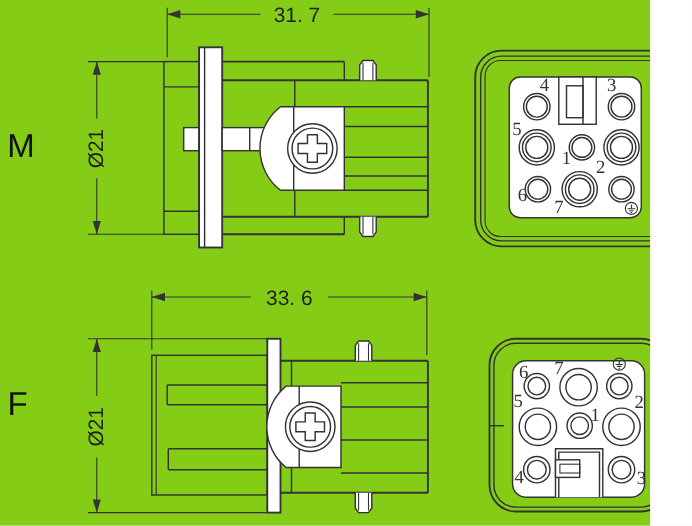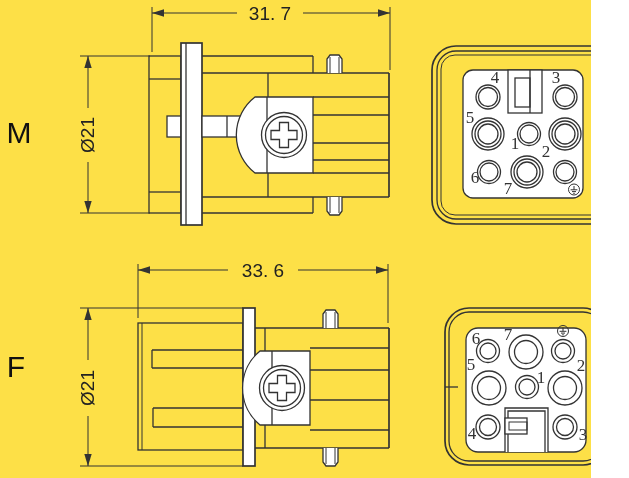--- a/index.html
+++ b/index.html
@@ -1,16 +1,16 @@
 <!DOCTYPE html>
 <html><head>
 <meta charset="utf-8">
 <style>
   html,body{margin:0;padding:0;background:#fff;}
-  .sheet{position:relative;width:591px;height:478px;background:#fde047;overflow:hidden;
+  .sheet{position:relative;width:591px;height:478px;background:#84cc16;overflow:hidden;
          font-family:"Liberation Sans",sans-serif;}
   svg{display:block;}
   .ln{stroke:#333;stroke-width:1.3;fill:none;}
   .ln-thick{stroke:#333;stroke-width:1.7;fill:none;}
   .ln-thin{stroke:#333;stroke-width:1;fill:none;}
   .wfill{fill:#fff;stroke:#333;stroke-width:1.3;}
   .wfill-thick{fill:#fff;stroke:#333;stroke-width:1.7;}
   .arrow{fill:#333;stroke:none;}
   .dimtext{font-family:"Liberation Sans",sans-serif;font-size:19px;fill:#222;}
   .biglabel{font-family:"Liberation Sans",sans-serif;font-size:30px;fill:#111;}

